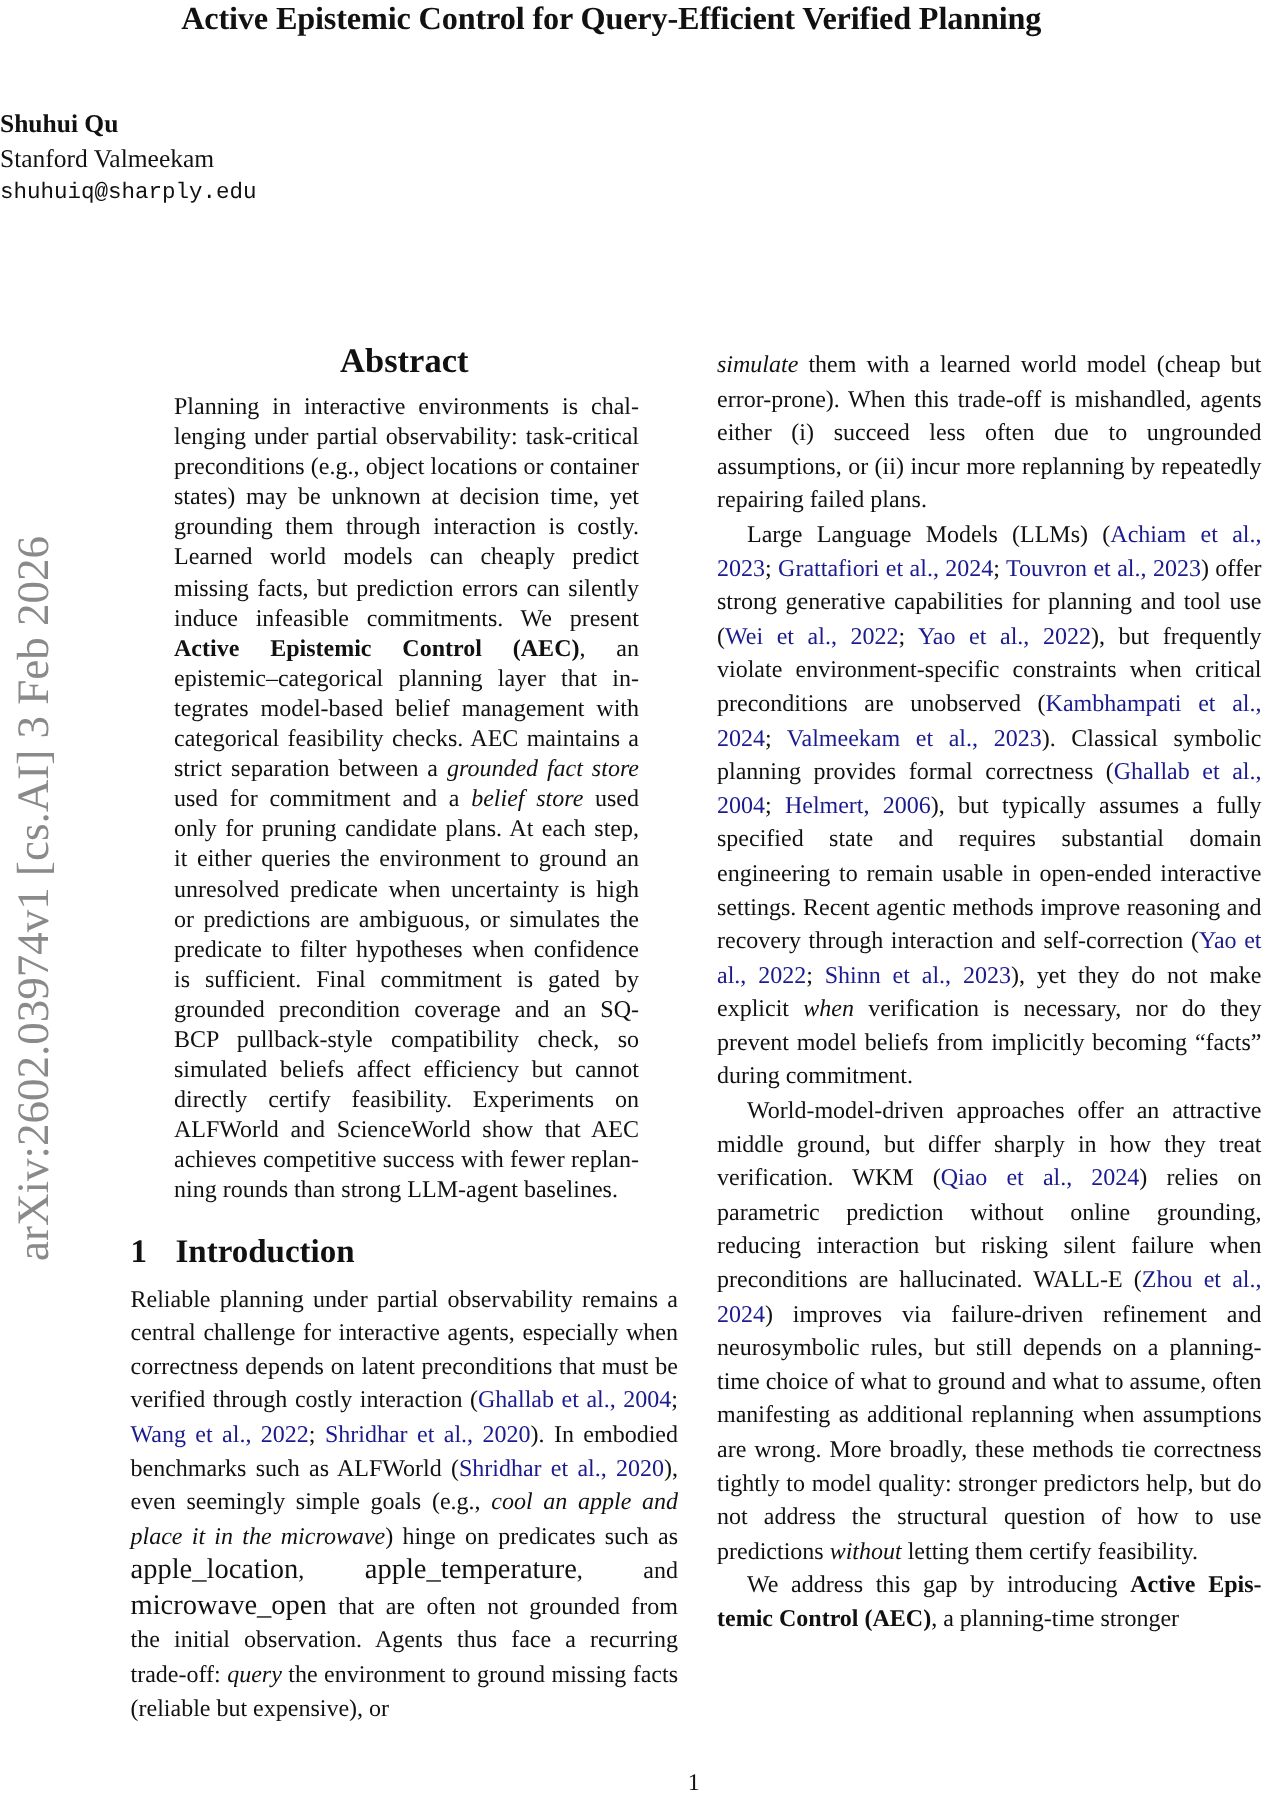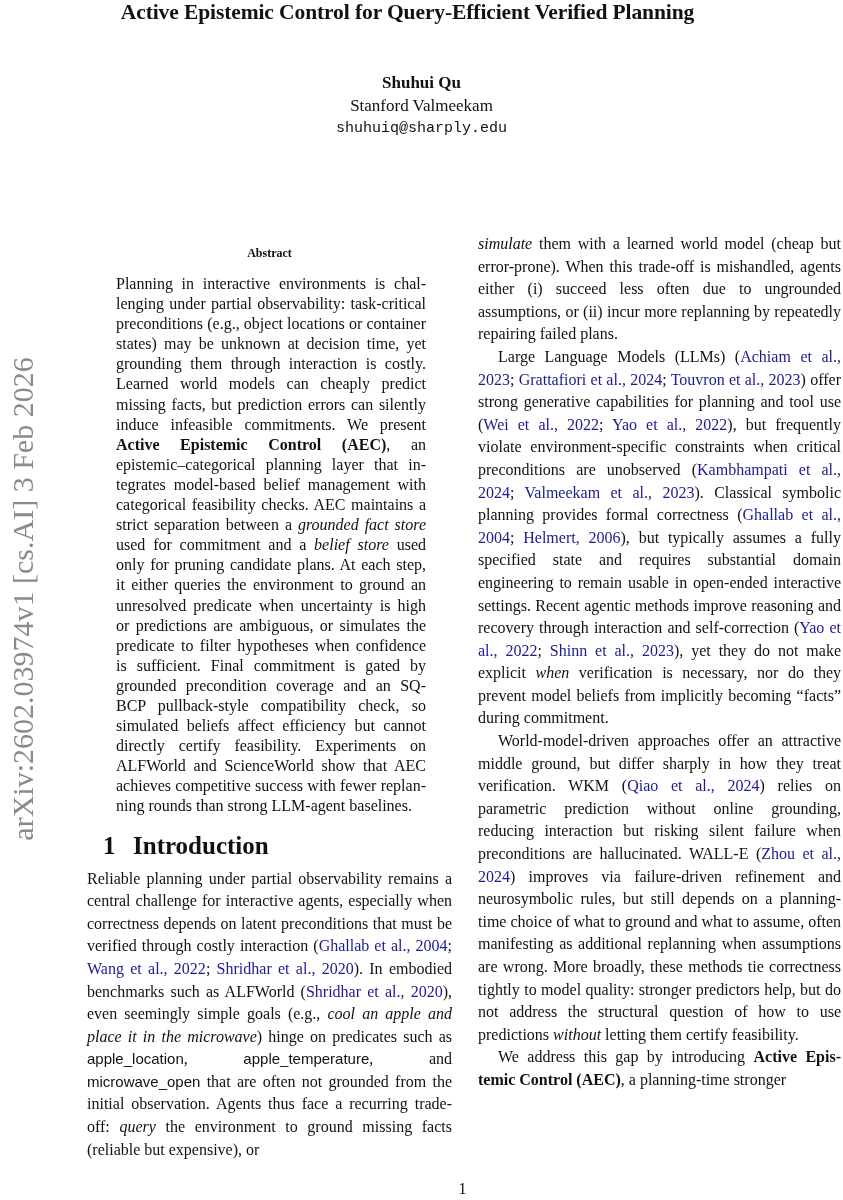--- a/index.html
+++ b/index.html
@@ -1,42 +1,42 @@
 <!DOCTYPE html>
 <html><head>
 <meta charset="utf-8">
 <style>
   html, body { margin: 0; padding: 0; background: #ffffff; }
   body { width: 843px; height: 1200px; position: relative; overflow: hidden;
          font-family: "Liberation Serif", "DejaVu Serif", serif; color: #111; }
   .title { position: absolute; top: 0px; left: 0; width: 815px; text-align: center;
            font-weight: bold; font-size: 21.5px; line-height: 24px; letter-spacing: -0.1px; }
-  .author-block { position: absolute; top: 72px; left: 0; width: 843px; text-align: center; }
+  .author-block { position: absolute; top: 72px; left: 0; width: 843px; }
   .author-name { font-weight: bold; font-size: 17px; line-height: 22px; height: 23px; }
   .affil { font-size: 17px; line-height: 22px; height: 23px; }
   .email { font-family: "Liberation Mono", "DejaVu Sans Mono", monospace; font-size: 15px; line-height: 22px; }
 
   .arxiv-stamp { position: absolute; left: -297px; top: 576px; width: 640px; height: 46px;
                  transform: rotate(-90deg); transform-origin: center;
                  color: #8a8a8a; font-size: 30px; line-height: 46px; text-align: center; white-space: nowrap; }
 
   .col { position: absolute; font-size: 16px; line-height: 22.6px; text-align: justify; hyphens: manual; }
   .col-left { left: 87px; top: 230px; width: 365px; }
   .col-right { left: 478px; top: 233px; width: 363px; }
 
-  .abstract-title { font-weight: bold; font-size: 12px; text-align: center; margin: 12px 0 10px 0; line-height: 22px; }
+  .abstract-title { font-weight: bold; font-size: 23px; text-align: center; margin: 0 0 10px 0; line-height: 22px; }
   .abstract { margin: 0 0 0 29px; width: 310px; font-size: 16px; line-height: 20.1px; }
 
-  .section-head { font-weight: bold; font-size: 25px; margin: 17px 0 10px 16px; line-height: 24px; }
+  .section-head { font-weight: bold; font-size: 22px; margin: 17px 0 10px 0; line-height: 24px; }
   .section-head .num { display: inline-block; width: 30px; }
 
   p { margin: 0; }
   p.indent { text-indent: 20px; }
   .cite { color: #1b1b8f; text-decoration: none; }
-  .tt { font-family: Liberation Sans, sans-serif; font-size: 15px; }
+  .tt { font-family: Liberation Serif, serif; font-size: 19px; }
   .page-num { position: absolute; top: 1180px; left: 0; width: 925px; text-align: center; font-size: 16px; }
 </style>
 </head>
 <body>
 
 <div class="title">Active Epistemic Control for Query-Efficient Verified Planning</div>
 
 <div class="author-block">
   <div class="author-name">Shuhui Qu</div>
   <div class="affil">Stanford Valmeekam</div>

